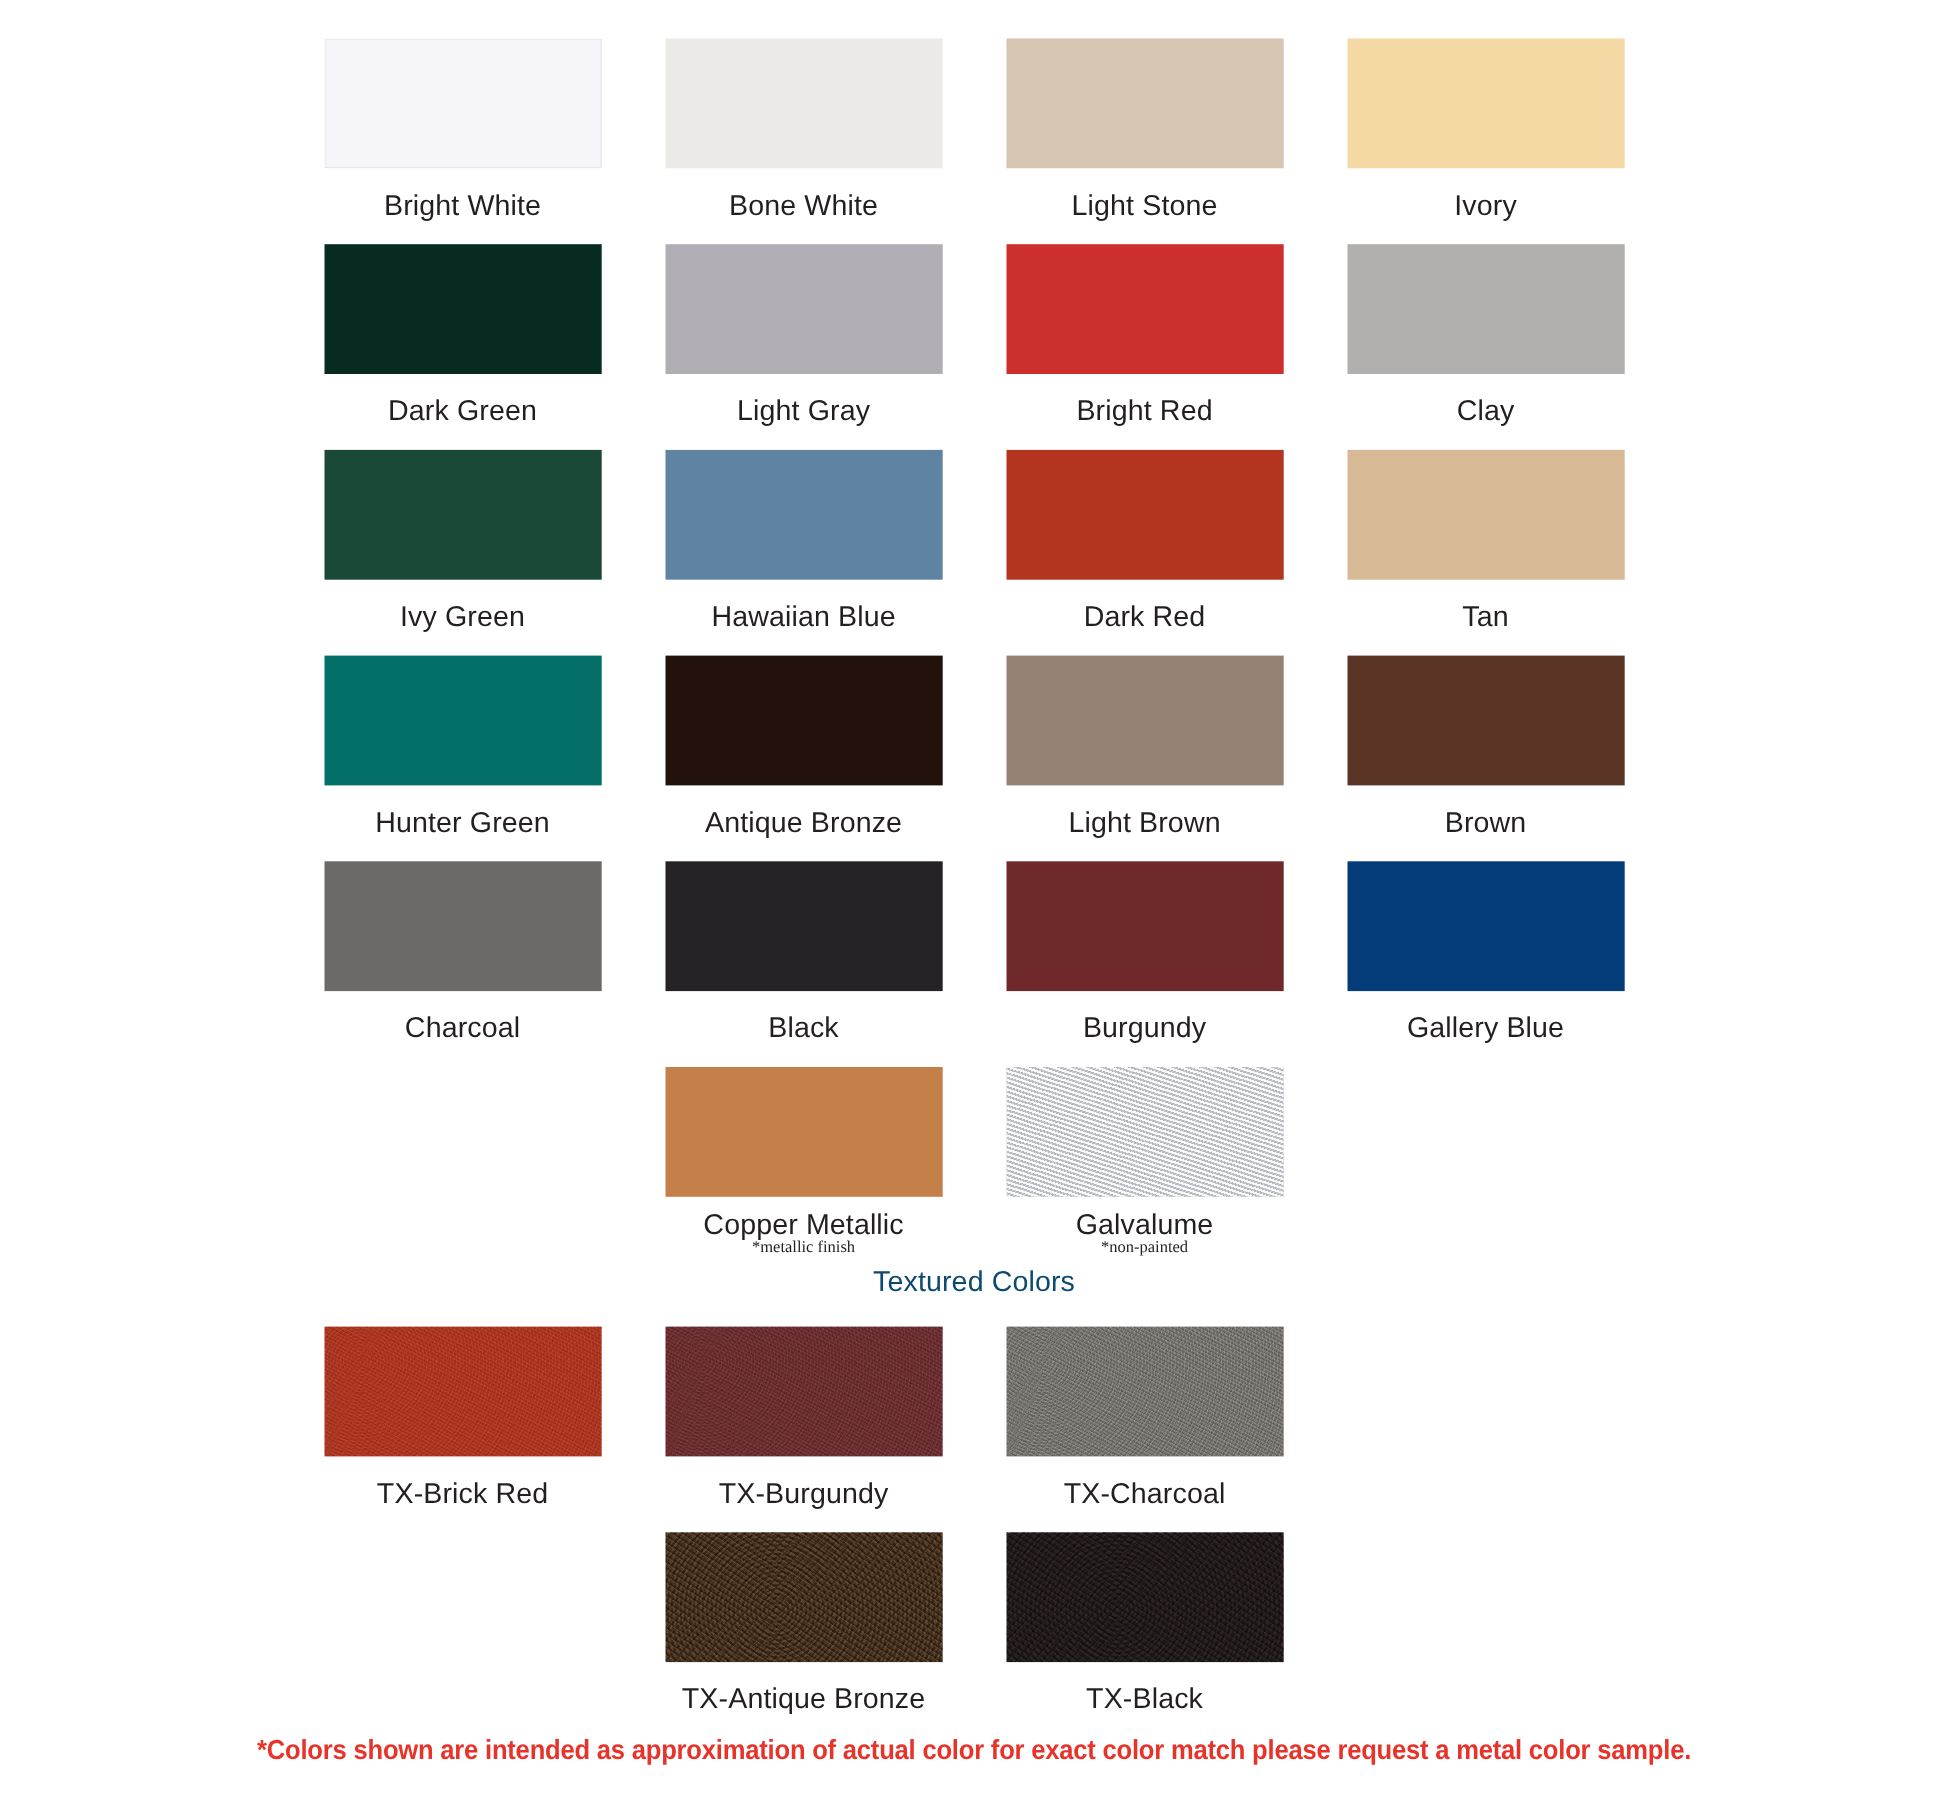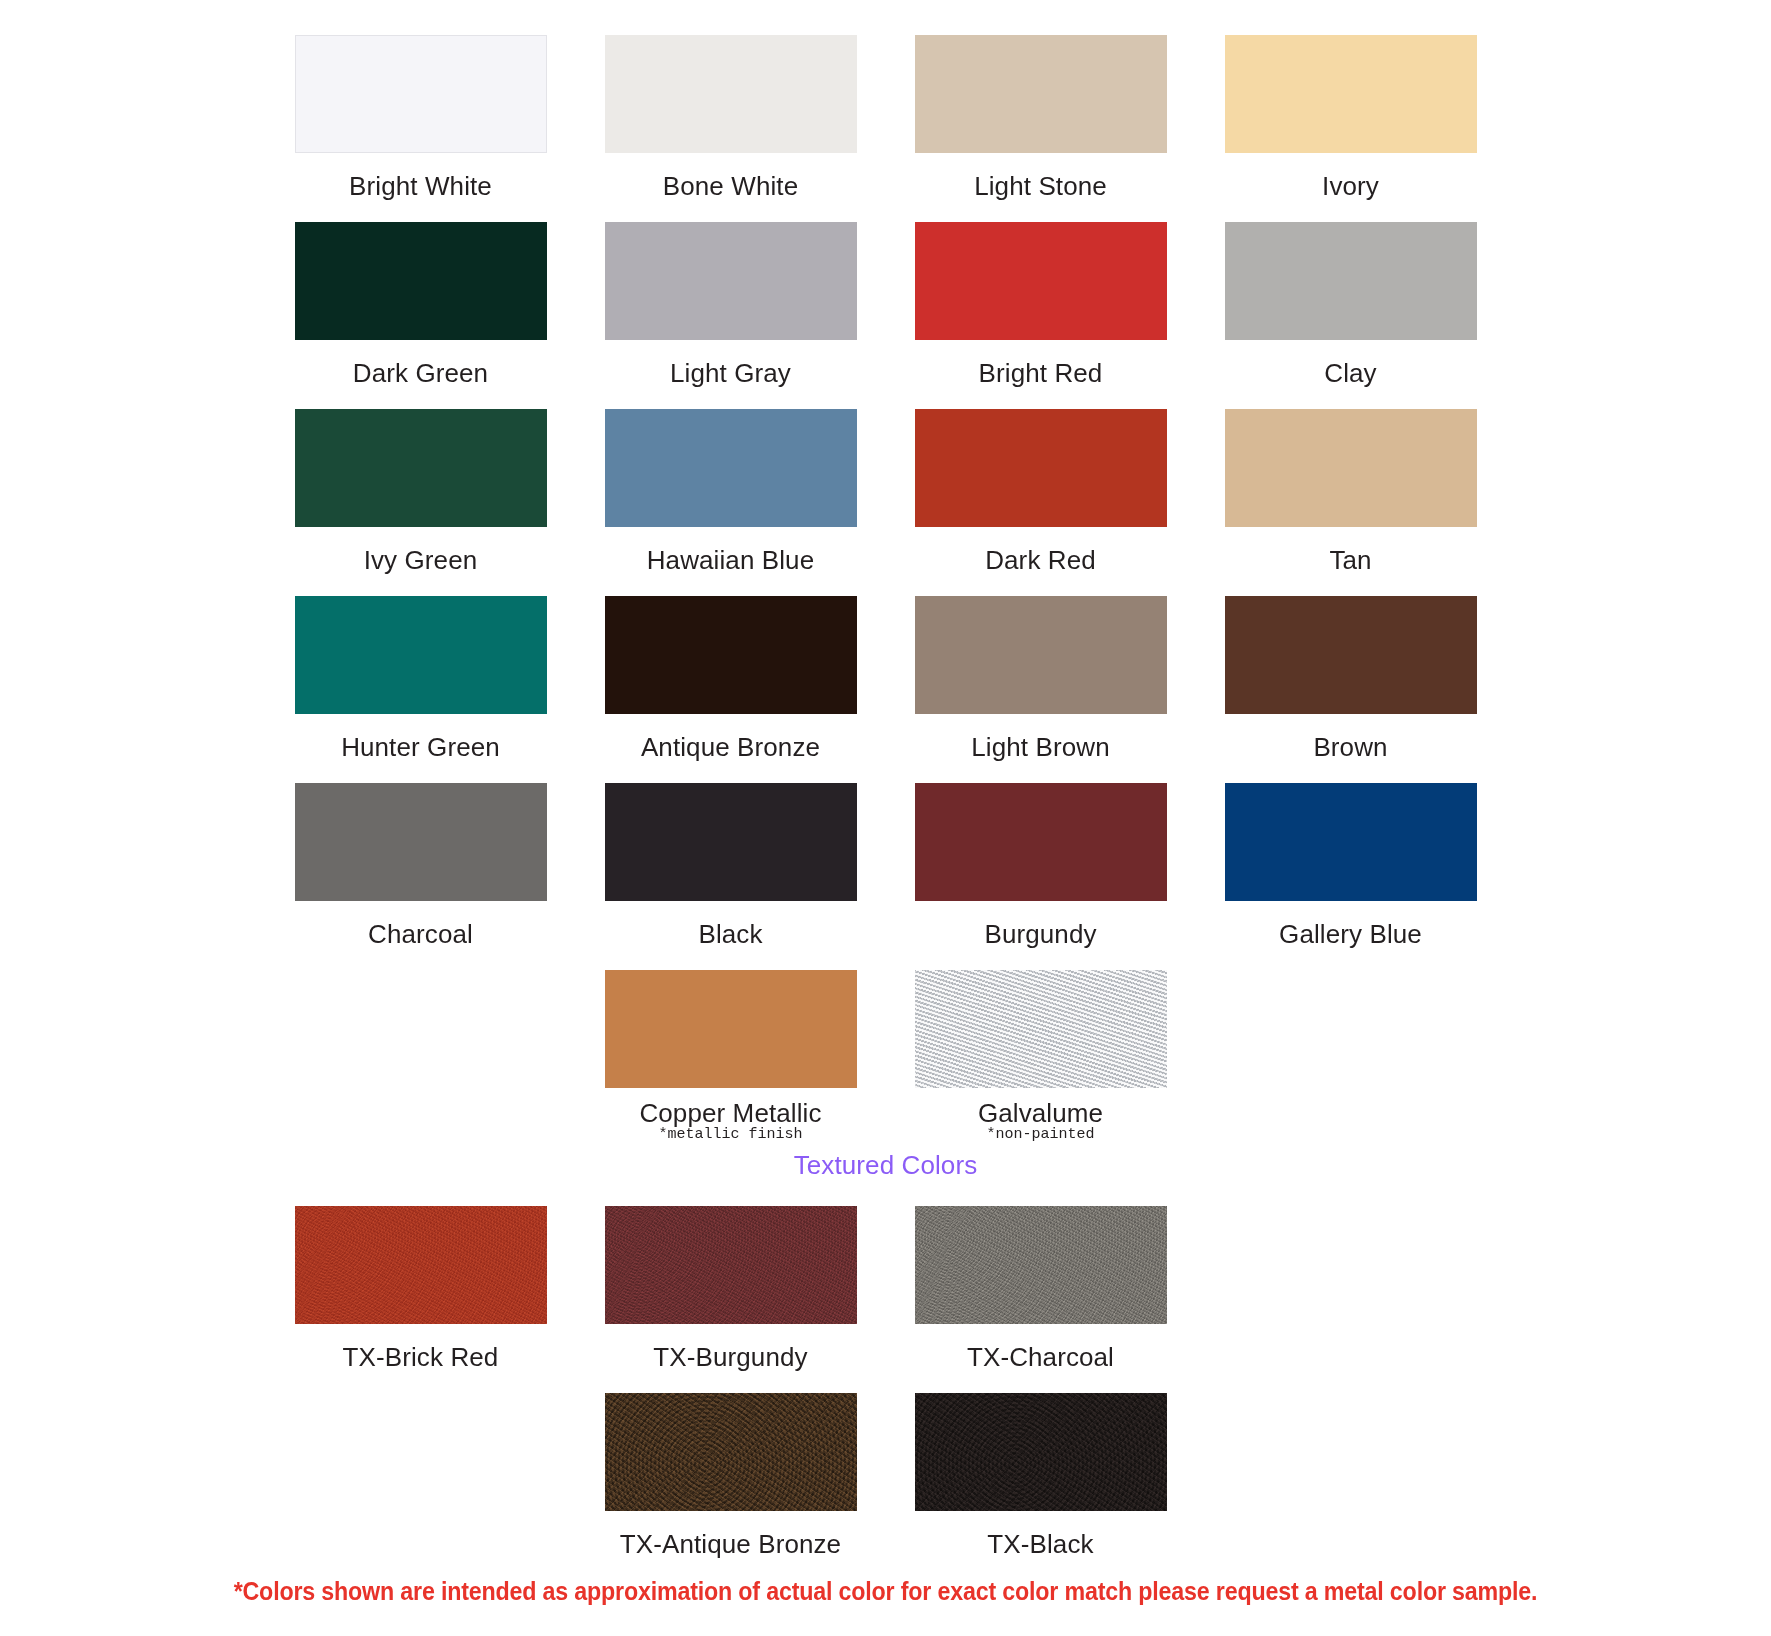--- a/index.html
+++ b/index.html
@@ -70,40 +70,40 @@
     letter-spacing: 0.1px;
     color: #231f20;
     text-align: center;
     margin-top: 19px;
     margin-bottom: 22px;
     white-space: nowrap;
   }
 
   .swatch-label .sub {
     display: block;
-    font-family: Liberation Mono, monospace;
+    font-family: Liberation Serif, serif;
     font-size: 15px;
     font-style: normal;
     margin-top: 1px;
     color: #231f20;
     letter-spacing: 0;
   }
 
   
   .swatch-cell.has-sub .swatch-label {
     margin-top: 12px;
     margin-bottom: 4px;
     line-height: 1.0;
   }
 
   
   .section-heading {
     text-align: center;
     font-size: 26px;
-    color: #8b5cf6;
+    color: #0c4a6e;
     margin: 4px 0 14px 0;
     letter-spacing: 0.1px;
   }
 
   
   .swatch-chip.textured::after {
     content: "";
     position: absolute;
     inset: 0;
     pointer-events: none;

